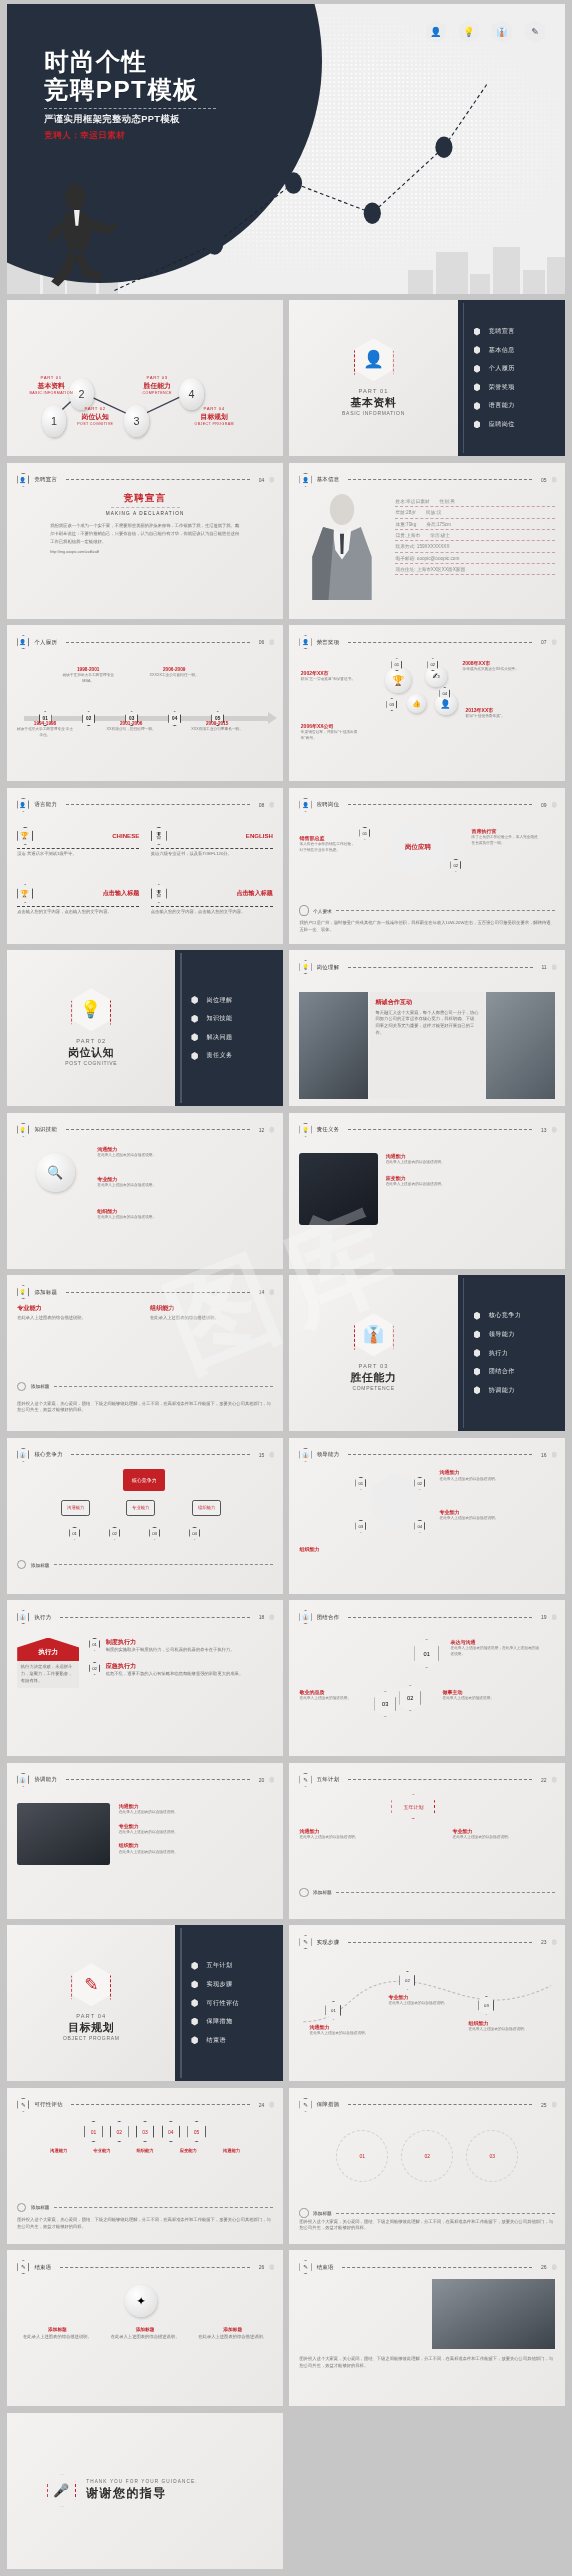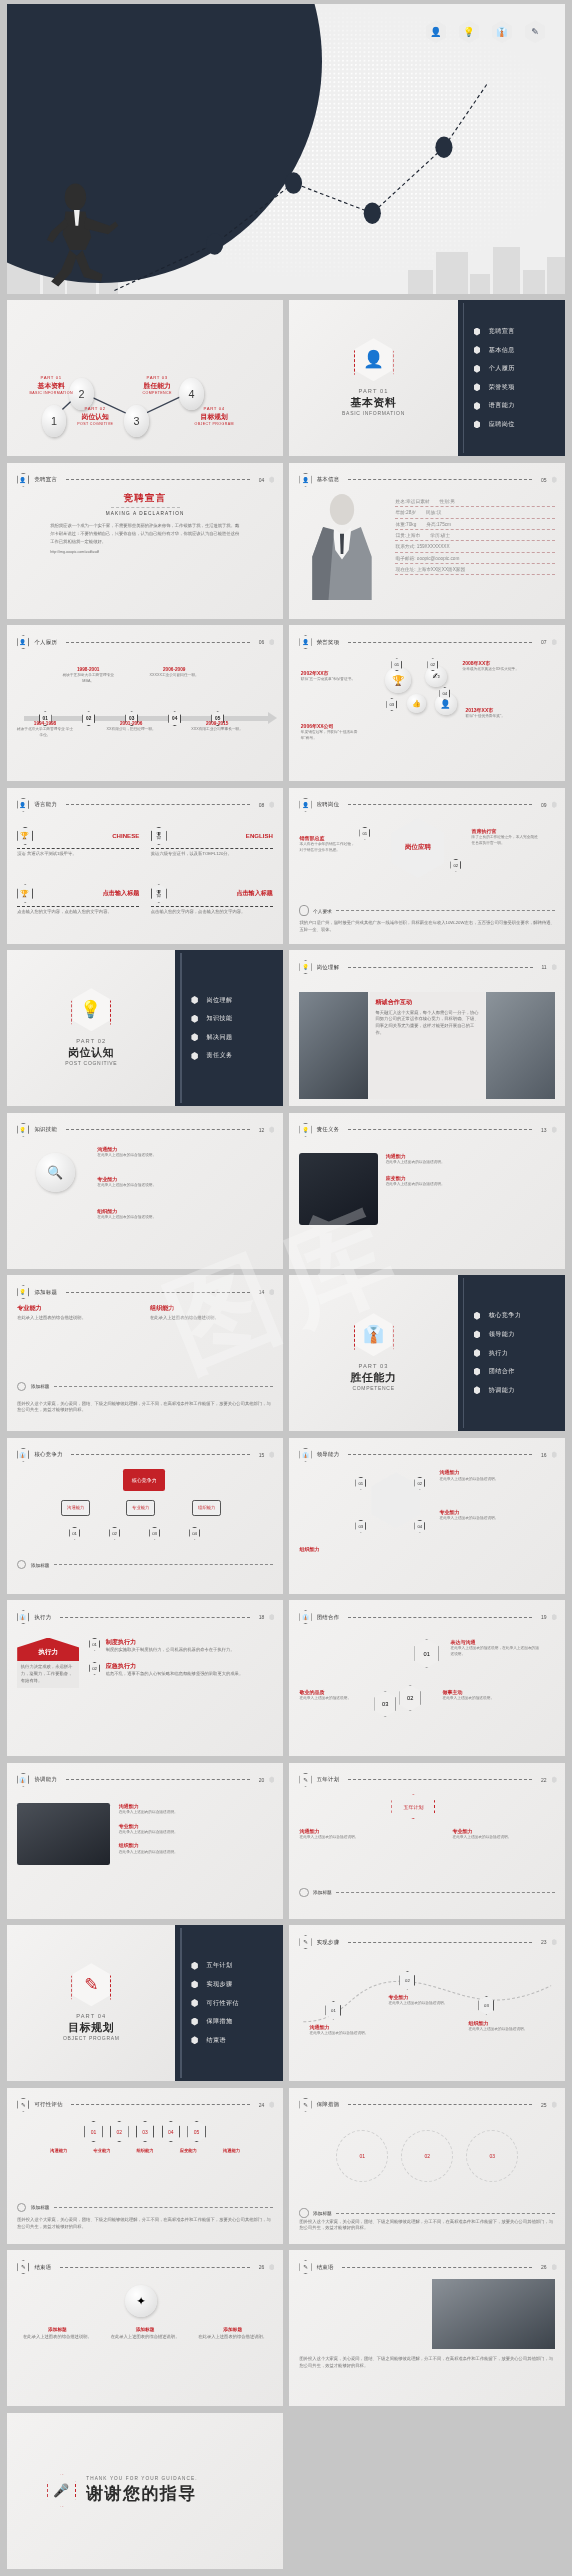--- a/index.html
+++ b/index.html
@@ -151,21 +151,21 @@
   .kv{ position:absolute; }
   .kv .t{ color:#c42127; font-weight:bold; font-size:5px; }
   .kv .s{ color:#7a7a7a; font-size:3.7px; line-height:1.55; margin-top:1.4px; }
 
   .endslide{ display:flex; align-items:center; justify-content:flex-start; padding-left:40px; }
   .end-hex{ width:29px; height:33px; position:relative; display:flex; align-items:center;
     justify-content:center; color:#c42127; font-size:13px; margin-right:10px; flex:none; }
   .end-hex::before{ content:""; position:absolute; inset:0; border:0.7px dashed #c42127;
     clip-path:polygon(50% 0%,100% 25%,100% 75%,50% 100%,0% 75%,0% 25%); }
   .end-en{ font-size:4.7px; letter-spacing:1.1px; color:#6b6b6b; }
-  .end-cn{ font-size:17px; font-weight:bold; color:#2b2b2b; letter-spacing:1.4px; margin-top:1.4px; }
+  .end-cn{ font-size:12px; font-weight:bold; color:#2b2b2b; letter-spacing:1.4px; margin-top:1.4px; }
 
   .wm{ position:absolute; inset:0; pointer-events:none; z-index:60;
     display:flex; align-items:center; justify-content:center; }
   .wm span{ font-size:108px; color:rgba(255,255,255,.28); font-weight:bold; letter-spacing:14.3px;
     transform:rotate(-22deg); white-space:nowrap; }
   .lastcell{ background:transparent; }
 </style>
 </head>
 <body>
 
@@ -209,20 +209,27 @@
       <path d="M42 40 L50 40 L48 62 L44 62 Z" fill="#f0f0f0"></path>
     </svg>
 
     <div class="hero-icons">
       <div class="hex">👤</div>
       <div class="hex">💡</div>
       <div class="hex">👔</div>
       <div class="hex">✎</div>
     </div>
 
+    <div class="hero-txt">
+      <div class="hero-t1">时尚个性</div>
+      <div class="hero-t2">竞聘PPT模板</div>
+      <div class="hero-rule"></div>
+      <div class="hero-sub">严谨实用框架完整动态PPT模板</div>
+      <div class="hero-by">竞聘人：幸运日素材</div>
+    </div>
   </div>
 
   <div class="grid">
 
     <div class="row">
       <div class="slide">
         <div class="toc-wrap">
           <svg style="position:absolute;inset:0;" viewBox="0 0 349 128">
             <polyline points="47,92 85,56 162,92 238,56" fill="none" stroke="#3b4454" stroke-width="2"></polyline>
           </svg>

